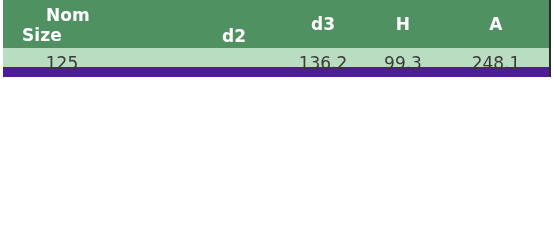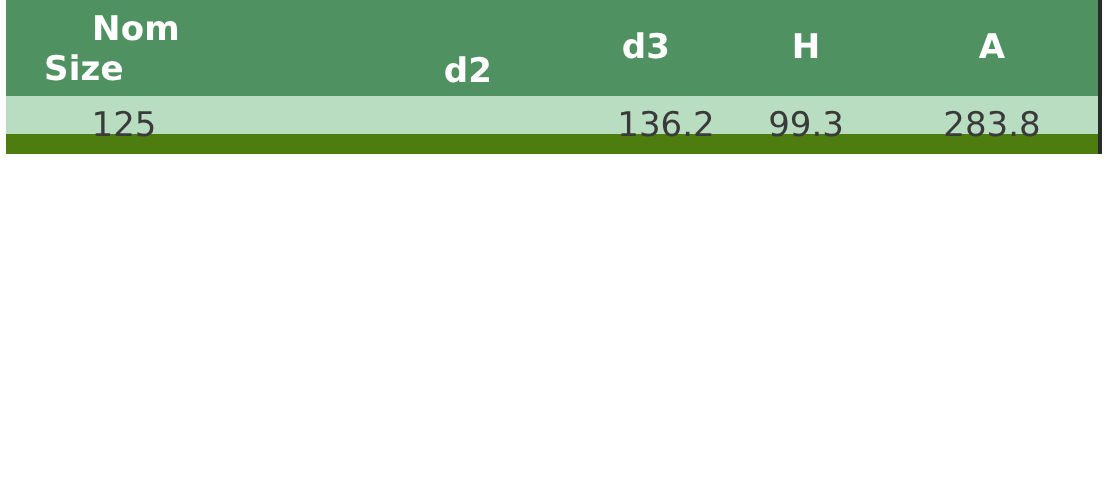--- a/index.html
+++ b/index.html
@@ -13,21 +13,21 @@
     overflow: hidden;
     font-family: "DejaVu Sans", "Liberation Sans", sans-serif;
   }
 
   .table-frame {
     position: absolute;
     left: 3px;
     top: 0px;
     width: 548px;
     height: 77px;
-    background: #4d7c0f;
+    background: #4c1d95;
     border-right: 2px solid #2b2b2b;
     box-sizing: border-box;
   }
 
   
   .header-row {
     position: absolute;
     left: 0;
     top: 0;
     width: 546px;
@@ -93,21 +93,21 @@
     font-size: 17px;
     display: flex;
     align-items: center;
     justify-content: center;
     white-space: nowrap;
   }
 
   .dcell-0 { left: 22px;  width: 74px; }
   .dcell-1 { left: 110px; width: 74px; }
   .dcell-2 { left: 192px; width: 78px; }
-  .dcell-3 { left: 292px; width: 76px; }
+  .dcell-3 { left: 282px; width: 76px; }
   .dcell-4 { left: 366px; width: 68px; }
   .dcell-5 { left: 456px; width: 74px; }
 </style>
 </head>
 <body>
 
 <div class="table-frame">
 
   <div class="header-row">
 
@@ -120,16 +120,16 @@
     <div class="hcell hcell-d3">d3</div>
     <div class="hcell hcell-h">H</div>
     <div class="hcell hcell-a">A</div>
 
   </div>
 
   <div class="data-row">
     <div class="dcell dcell-0">125</div>
     <div class="dcell dcell-3">136.2</div>
     <div class="dcell dcell-4">99.3</div>
-    <div class="dcell dcell-5">283.8</div>
+    <div class="dcell dcell-5">248.1</div>
   </div>
 
 </div>
 
 </body></html>

